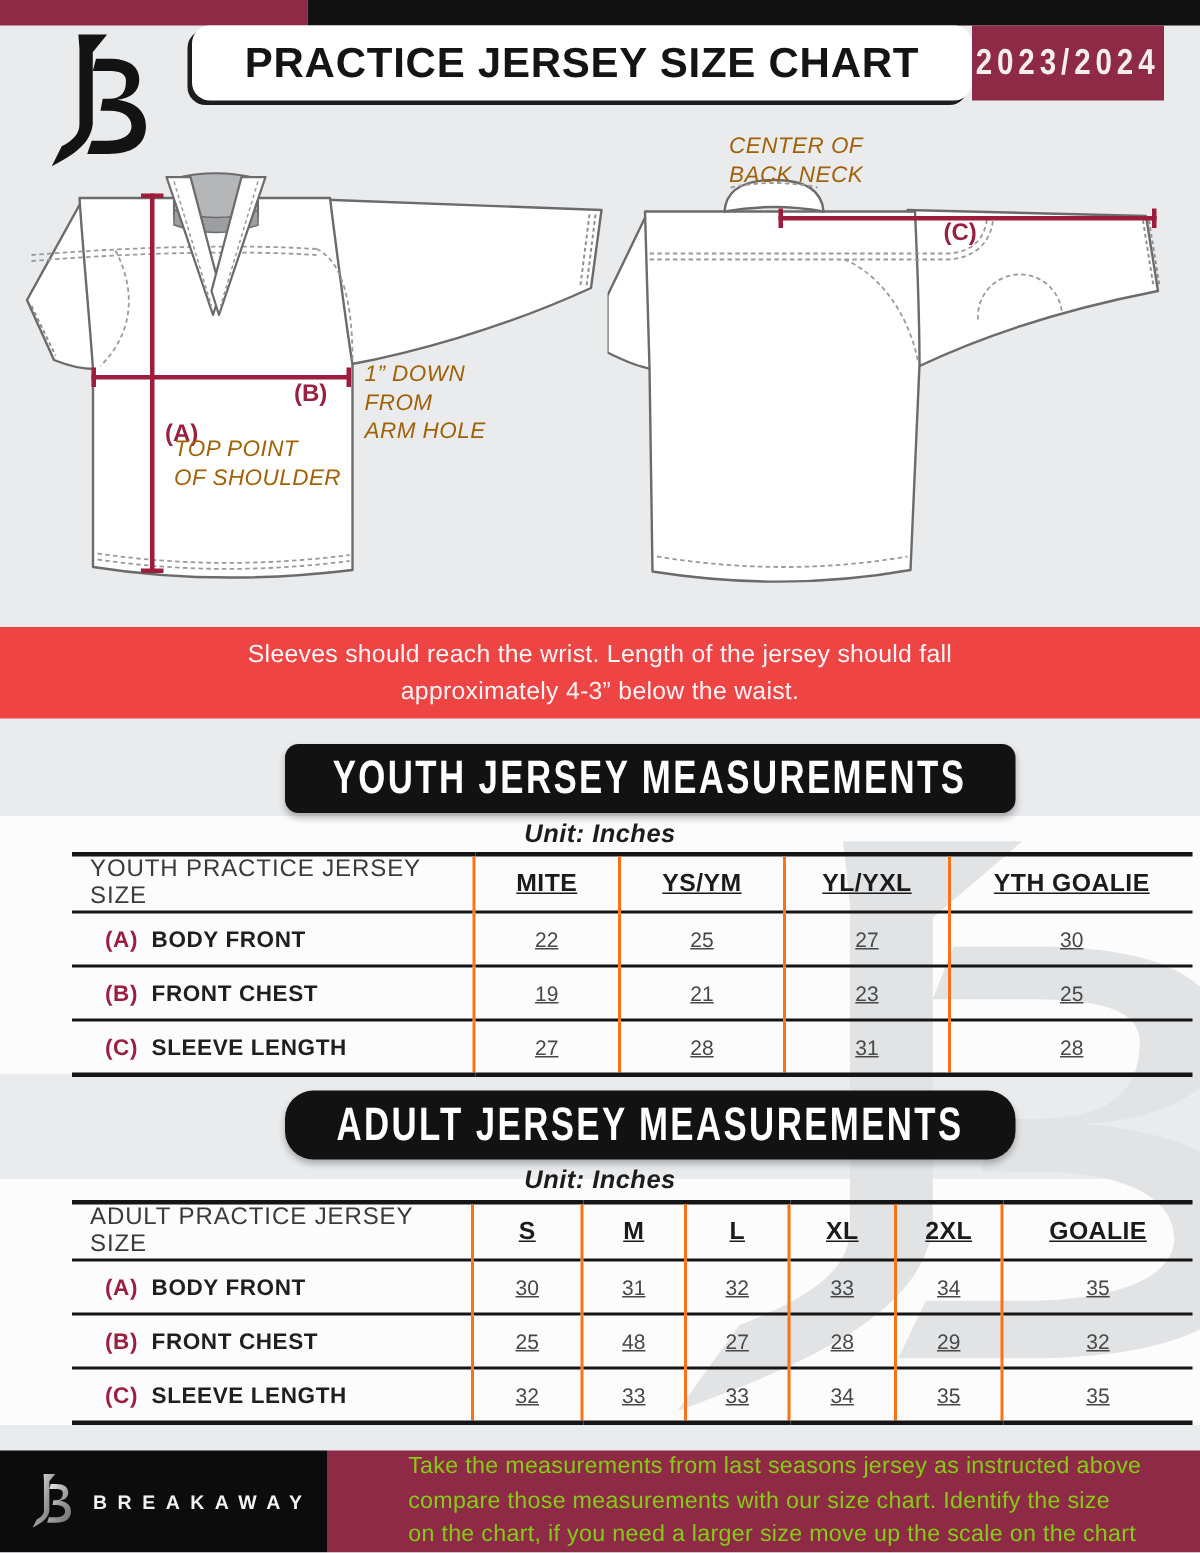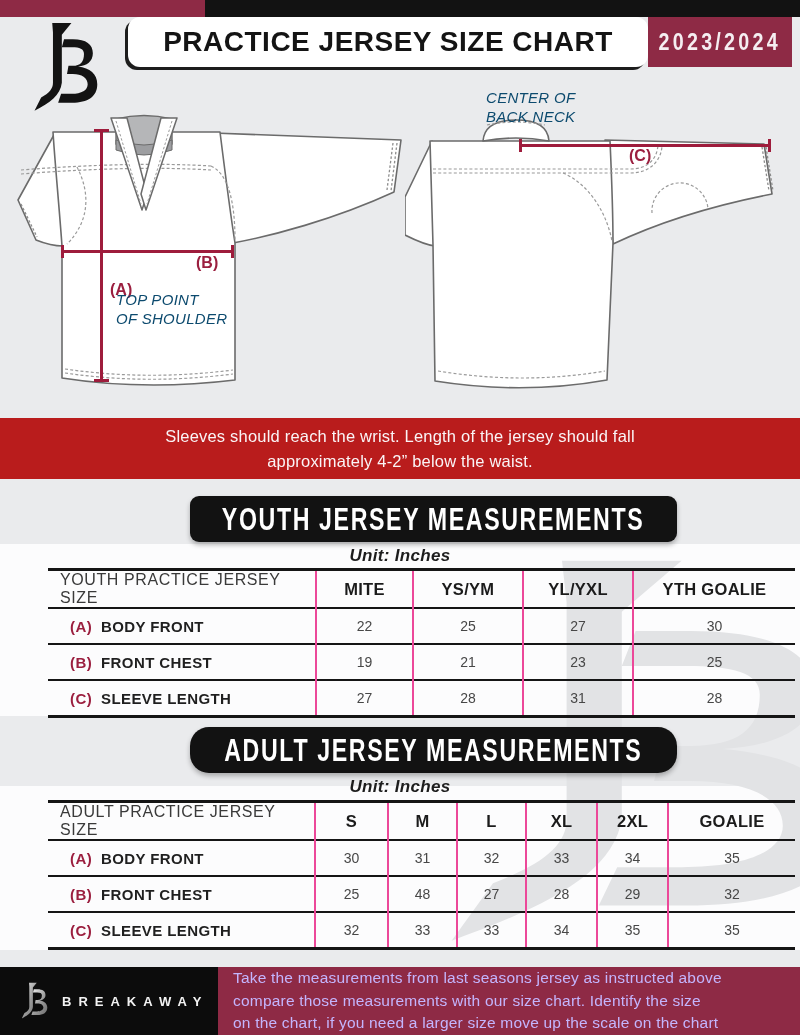--- a/index.html
+++ b/index.html
@@ -10,44 +10,44 @@
   }
   
   .topbar-left{position:absolute;left:0;top:0;width:205px;height:17px;background:#8e2a45;}
   .topbar-right{position:absolute;left:205px;top:0;width:595px;height:17px;background:#121212;}
   .title-box{
     position:absolute;left:128px;top:17px;width:520px;height:50px;background:#ffffff;
     box-shadow:-3px 3px 0 #1d1d1d;display:flex;align-items:center;justify-content:center;border-radius:12px;
   }
   .title-box .t{font-size:28px;font-weight:700;color:#141414;letter-spacing:.5px;}
   .year-box{
-    position:absolute;left:648px;top:17px;width:144px;height:50px;background:#8e2a45;
+    position:absolute;left:648px;top:17px;width:128px;height:50px;background:#8e2a45;
     display:flex;align-items:center;justify-content:center;
   }
   .year-box .t{
     color:#f5eef1;font-size:24px;font-weight:700;letter-spacing:4px;
     display:inline-block;transform:scaleX(.82);white-space:nowrap;
   }
   .logo-top{position:absolute;left:26px;top:20px;color:#131313;}
   
   .jersey-svg{position:absolute;}
   .meas{position:absolute;background:#9e1c3c;z-index:2;}
   .meas .cap{position:absolute;background:#9e1c3c;}
   .vline{width:3px;}
   .vline .cap{width:15px;height:3px;left:-6px;}
   .vline .cap.s{top:0;} .vline .cap.e{bottom:0;}
   .hline{height:3px;}
   .hline .cap{width:3px;height:13px;top:-5px;}
   .hline .cap.s{left:0;} .hline .cap.e{right:0;}
-  .ann{position:absolute;color:#0c4a6e;z-index:2;}
+  .ann{position:absolute;color:#a16207;z-index:2;}
   .ann.key{font-weight:700;font-size:16px;color:#9b1f3f;}
   .ann.cap-txt{font-style:italic;font-size:15px;line-height:19px;white-space:pre-line;letter-spacing:.3px;}
   
   .banner{
-    position:absolute;left:0;top:418px;width:800px;height:61px;background:#b91c1c;
+    position:absolute;left:0;top:418px;width:800px;height:61px;background:#ef4444;
     display:flex;flex-direction:column;align-items:center;justify-content:center;
     color:#faf4f6;font-size:16.5px;line-height:25px;letter-spacing:.2px;text-align:center;
   }
   
   .white-band{position:absolute;left:0;width:800px;background:#fcfcfd;}
   .band-youth{top:544px;height:172px;}
   .band-adult{top:786px;height:164px;}
   
   .watermark{position:absolute;left:424px;top:548px;z-index:1;}
   
@@ -70,38 +70,38 @@
   table.size-table{
     position:absolute;left:48px;width:747px;border-collapse:collapse;table-layout:fixed;z-index:2;
   }
   .table-youth{top:568px;} .table-adult{top:800px;}
   .size-table td{
     border-top:2px solid #151515;height:34px;vertical-align:middle;
     font-size:14px;color:#474747;text-align:center;padding:0;
   }
   .size-table tr:first-child td{border-top:3px solid #151515;height:36px;}
   .size-table tr:last-child td{border-bottom:3px solid #151515;}
-  .size-table td + td{border-left:2px solid #ec4899;}
+  .size-table td + td{border-left:2px solid #f97316;text-decoration:underline;}
   .size-table td.lbl-head{
     text-align:left;padding-left:12px;font-size:16px;color:#3a3a3a;font-weight:400;letter-spacing:.6px;
   }
   .size-table tr:first-child td.col-head{font-weight:700;font-size:16.5px;color:#1b1b1b;letter-spacing:.3px;}
   .size-table td.row-lbl{text-align:left;padding-left:22px;font-size:15px;color:#1f1f1f;font-weight:700;letter-spacing:.4px;}
   .size-table td.row-lbl .key{color:#9b1f3f;font-weight:700;margin-right:9px;}
   
   .footer{position:absolute;left:0;top:967px;width:800px;height:68px;display:flex;z-index:3;}
   .footer-left{
     width:218px;height:100%;background:#0c0c0c;display:flex;align-items:center;
     padding-left:20px;box-sizing:border-box;gap:12px;
   }
   .footer-left .brand{color:#f2f2f2;font-size:13px;font-weight:700;letter-spacing:7px;}
   .footer-right{
-    flex:1;background:#8e2a45;color:#c4b5fd;display:flex;align-items:center;
+    flex:1;background:#8e2a45;color:#84cc16;display:flex;align-items:center;
     padding-left:15px;box-sizing:border-box;
-    font-size:15.5px;line-height:22.5px;letter-spacing:.2px;white-space:pre-line;
+    font-size:15.5px;line-height:22.5px;letter-spacing:.2px;white-space:pre-line;justify-content:center;
   }
   .pre{white-space:pre-line;}
 </style>
 </head>
 <body>
 
 <div id="page">
 
   <svg width="0" height="0" style="position:absolute">
     <defs>
@@ -206,27 +206,30 @@
 
   <div class="meas hline" style="left:519px;top:144px;width:252px;">
     <span class="cap s"></span>
     <span class="cap e"></span>
   </div>
 
   <div class="ann key" style="left:110px;top:281px;">(A)</div>
   <div class="ann cap-txt" style="left:116px;top:290px;font-style:italic;">TOP POINT
 OF SHOULDER</div>
   <div class="ann key" style="left:196px;top:254px;">(B)</div>
+  <div class="ann cap-txt" style="left:243px;top:240px;">1” DOWN
+FROM
+ARM HOLE</div>
   <div class="ann cap-txt" style="left:486px;top:88px;">CENTER OF
 BACK NECK</div>
   <div class="ann key" style="left:629px;top:147px;">(C)</div>
 
   <div class="banner">
     <div>Sleeves should reach the wrist. Length of the jersey should fall</div>
-    <div>approximately 4-2” below the waist.</div>
+    <div>approximately 4-3” below the waist.</div>
   </div>
 
   <div class="white-band band-youth"></div>
   <div class="white-band band-adult"></div>
 
   <div class="badge badge-youth">
     <span class="t">YOUTH JERSEY MEASUREMENTS</span>
   </div>
   <div class="unit unit-youth">Unit: Inches</div>
 

